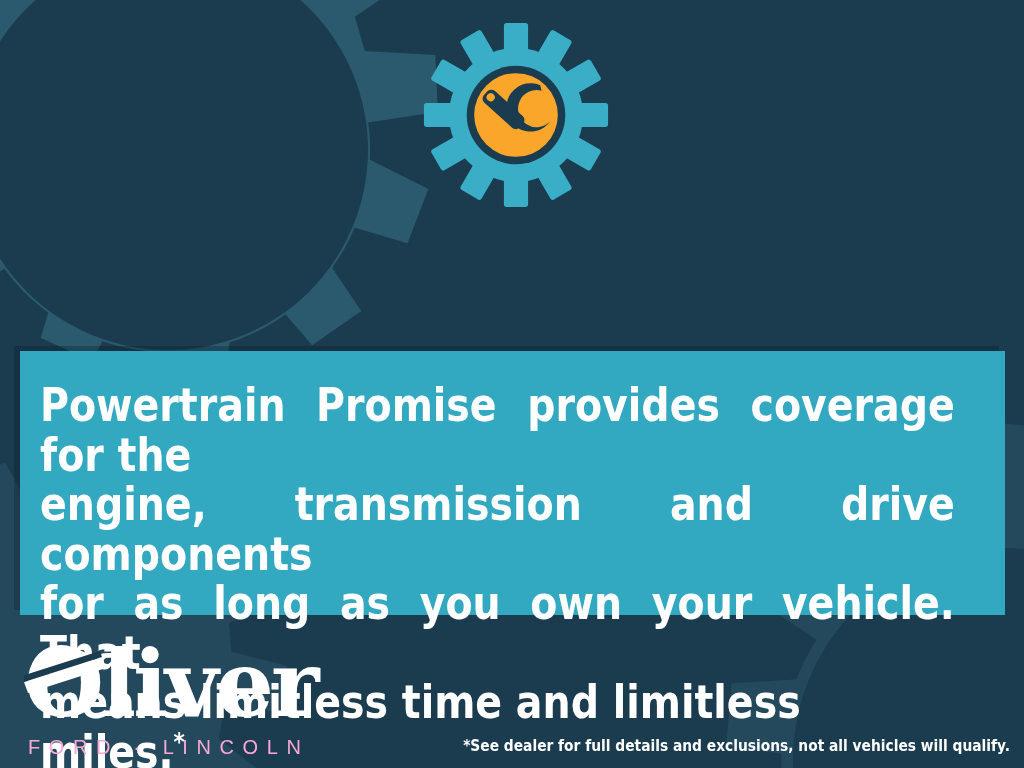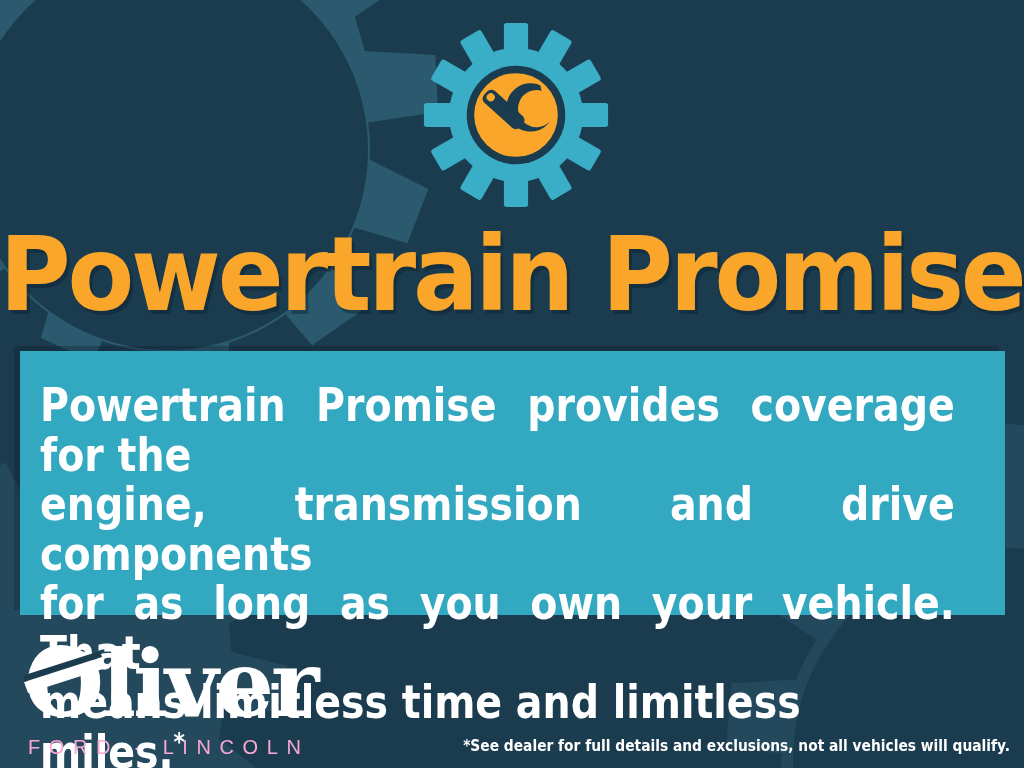--- a/index.html
+++ b/index.html
@@ -243,23 +243,20 @@
         <path d="M 22,-30
                  a 26,26 0 1 0 2,40
                  l 0,0
                  a 20,20 0 1 1 -2,-34 Z" transform="translate(10,-8) rotate(-55)"></path>
         <rect x="-40" y="-6" width="52" height="17" rx="6" transform="rotate(0)"></rect>
         <circle cx="-33" cy="2" r="4.4" fill="#f9a62b"></circle>
       </g>
     </g>
   </svg>
 
-  <div id="headline">
-    <span id="headline-text">Powertrain Promise</span>
-  </div>
 
   <div id="body-panel">
     <div id="body-copy">
       <div>Powertrain Promise provides coverage for the</div>
       <div>engine, transmission and drive components</div>
       <div>for as long as you own your vehicle. That</div>
       <div class="lastline"><span>means limitless time and limitless miles.</span><sup>*</sup></div>
     </div>
   </div>
 

